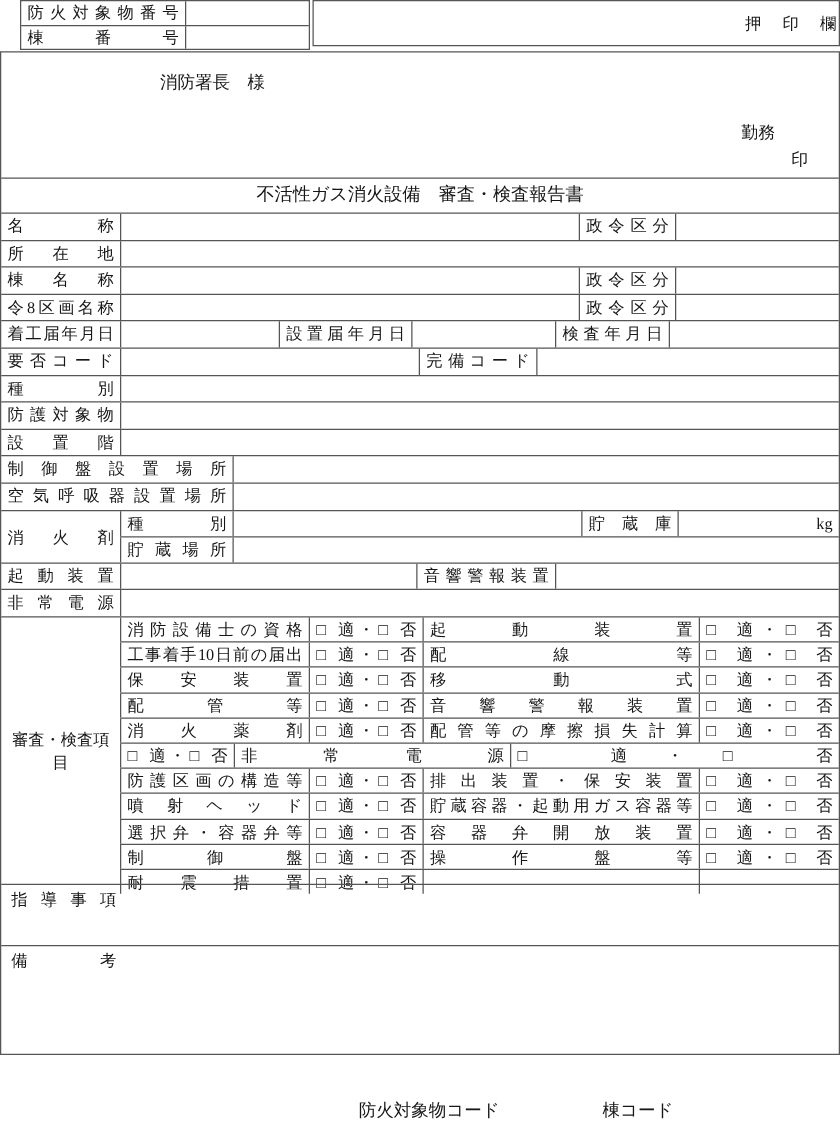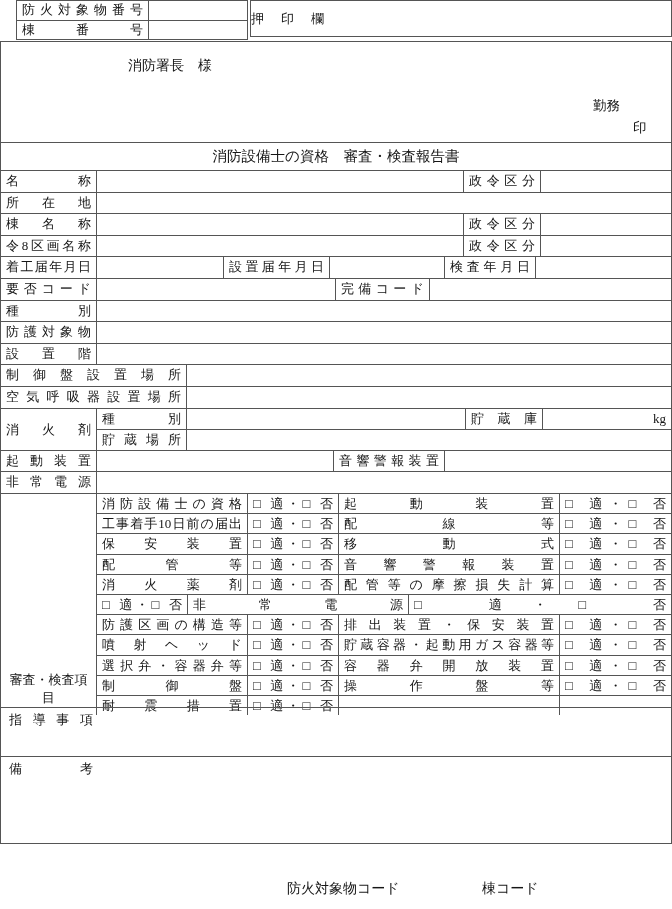--- a/index.html
+++ b/index.html
@@ -10,21 +10,21 @@
 
   
   .topblock{position:absolute;left:16px;top:0;width:232px;border:1px solid var(--bc);box-sizing:border-box;}
   .trow{display:flex;height:18.5px;line-height:18px;}
   .trow + .trow{border-top:1px solid var(--bc);}
   .trow .tl{width:132px;box-sizing:border-box;padding:0 5px;border-right:1px solid var(--bc);}
   .trow .tv{flex:1;}
 
   
   .sealbox{position:absolute;left:250px;top:0;width:422px;height:37px;border:1px solid var(--bc);
-           box-sizing:border-box;display:flex;align-items:center;justify-content:flex-start;letter-spacing:2px;}
+           box-sizing:border-box;display:flex;align-items:center;justify-content:flex-end;letter-spacing:2px;}
 
   
   .mainbox{position:absolute;left:0;top:41px;width:672px;border:1px solid var(--bc);box-sizing:border-box;background:#fff;}
 
   .hdr{position:relative;height:100px;}
   .addressee{position:absolute;left:127px;top:15px;font-size:14px;}
   .duty{position:absolute;left:592px;top:55px;font-size:13.5px;}
   .sealword{position:absolute;left:632px;top:77px;font-size:13.5px;}
 
   .titlerow{height:27px;line-height:27px;border-top:1px solid var(--bc);text-align:center;font-size:14.5px;}
@@ -41,21 +41,21 @@
   .comp .bigl{box-sizing:border-box;width:95px;padding:0 5px;overflow:hidden;}
   .comp .rcol{flex:1;display:flex;flex-direction:column;min-width:0;}
   .comp .rcol .srow{display:flex;height:20.6px;}
   .comp .rcol .srow + .srow{border-top:1px solid var(--bc);}
   .comp .rcol .srow .c{box-sizing:border-box;border-left:1px solid var(--bc);padding:0 5px;
                        line-height:20.4px;overflow:hidden;white-space:nowrap;}
   .comp .rcol .srow .c.f{flex:1;}
 
   .chk .rcol .srow{height:19.4px;}
   .chk .rcol .srow .c{line-height:19.2px;}
-  .chk .bigl{display:flex;align-items:flex-end;justify-content:center;text-align:center;padding:0 6px;}
+  .chk .bigl{display:flex;align-items:center;justify-content:center;text-align:center;padding:0 6px;}
   .kgcell{text-align:right;text-align-last:right;}
 
   
   .sec{position:relative;border-top:1px solid var(--bc);}
   .sec .seclbl{position:absolute;left:8px;top:3px;width:84px;text-align:justify;text-align-last:justify;
                text-justify:inter-character;text-justify:distribute;}
 
   .footer{position:absolute;left:0;top:880px;width:672px;height:22px;font-size:14px;}
   .footer .fc1{position:absolute;left:287px;top:0;}
   .footer .fc2{position:absolute;left:482px;top:0;}
@@ -81,21 +81,21 @@
   </div>
 
   <div class="mainbox">
 
     <div class="hdr">
       <span class="addressee">消防署長　様</span>
       <span class="duty">勤務</span>
       <span class="sealword">印</span>
     </div>
 
-    <div class="titlerow">消防設備士の資格　審査・検査報告書</div>
+    <div class="titlerow">不活性ガス消火設備　審査・検査報告書</div>
 
     <div class="row">
       <div class="c nb j" style="width:95px">名称</div>
       <div class="c f"></div>
       <div class="c j" style="width:77px">政令区分</div>
       <div class="c" style="width:131px"></div>
     </div>
 
     <div class="row">
       <div class="c nb j" style="width:95px">所在地</div>

